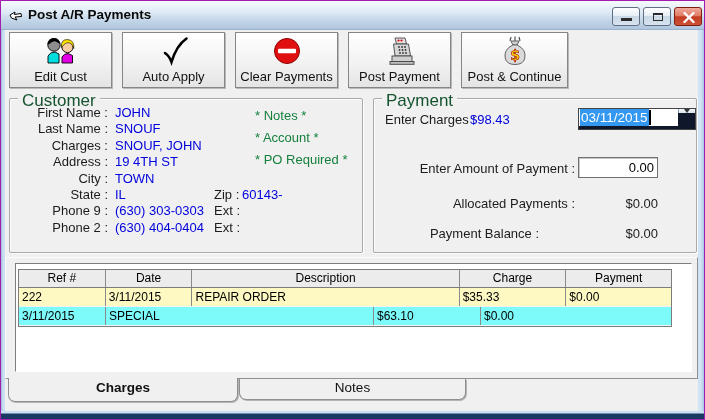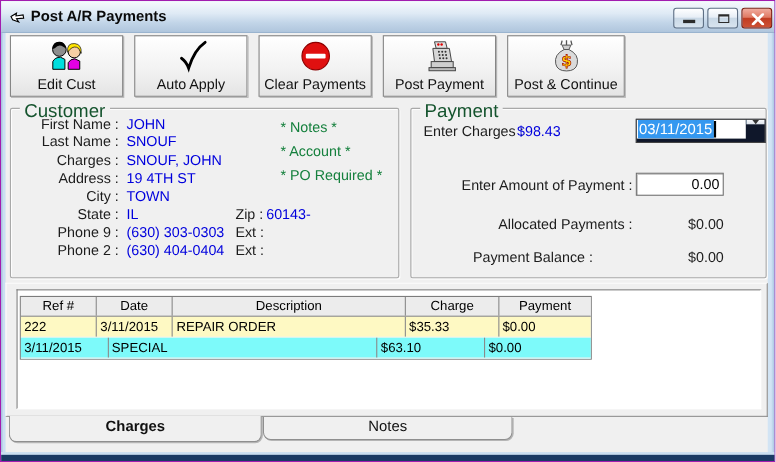--- a/index.html
+++ b/index.html
@@ -85,21 +85,21 @@
   .tri{width:0;height:0;border-left:3.5px solid transparent;border-right:3.5px solid transparent;border-top:4.5px solid #333;}
   
   .content-panel{
     position:absolute;left:0;top:227px;width:693px;height:122px;background:#f0f0f0;
     border:1px solid;border-color:#fcfcfc #8f8f8f #8f8f8f #fcfcfc;
   }
   .whitebox{
     position:absolute;left:10px;top:233px;width:677px;height:109px;background:#fff;
     border:1px solid;border-color:#7e7e7e #ffffff #ffffff #7e7e7e;
   }
-  .grid{position:absolute;left:2px;top:5px;width:520px;border:1px solid #7c7c7c;background:#fff;}
+  .grid{position:absolute;left:2px;top:5px;width:654px;border:1px solid #7c7c7c;background:#fff;}
   .grid-header{display:flex;height:18px;background:#ececec;border-bottom:1px solid #7c7c7c;}
   .hc{font-size:12px;text-align:center;line-height:17px;border-right:1px solid #8a8a8a;color:#000;}
   .hc:last-child{border-right:none;}
   .grid-row{display:flex;height:19px;border-bottom:1px solid #f2f2f2;}
   .dc{font-size:12px;line-height:18px;padding-left:3px;border-right:1px solid #8a8a8a;color:#000;overflow:hidden;white-space:nowrap;}
   .dc:last-child{border-right:none;}
   .c0{width:87px;}.c1{width:87px;}.c2{width:268px;}.c3{width:107px;}.c4{width:105px;}
   
   .tab{
     position:absolute;background:#f0f0f0;text-align:center;

